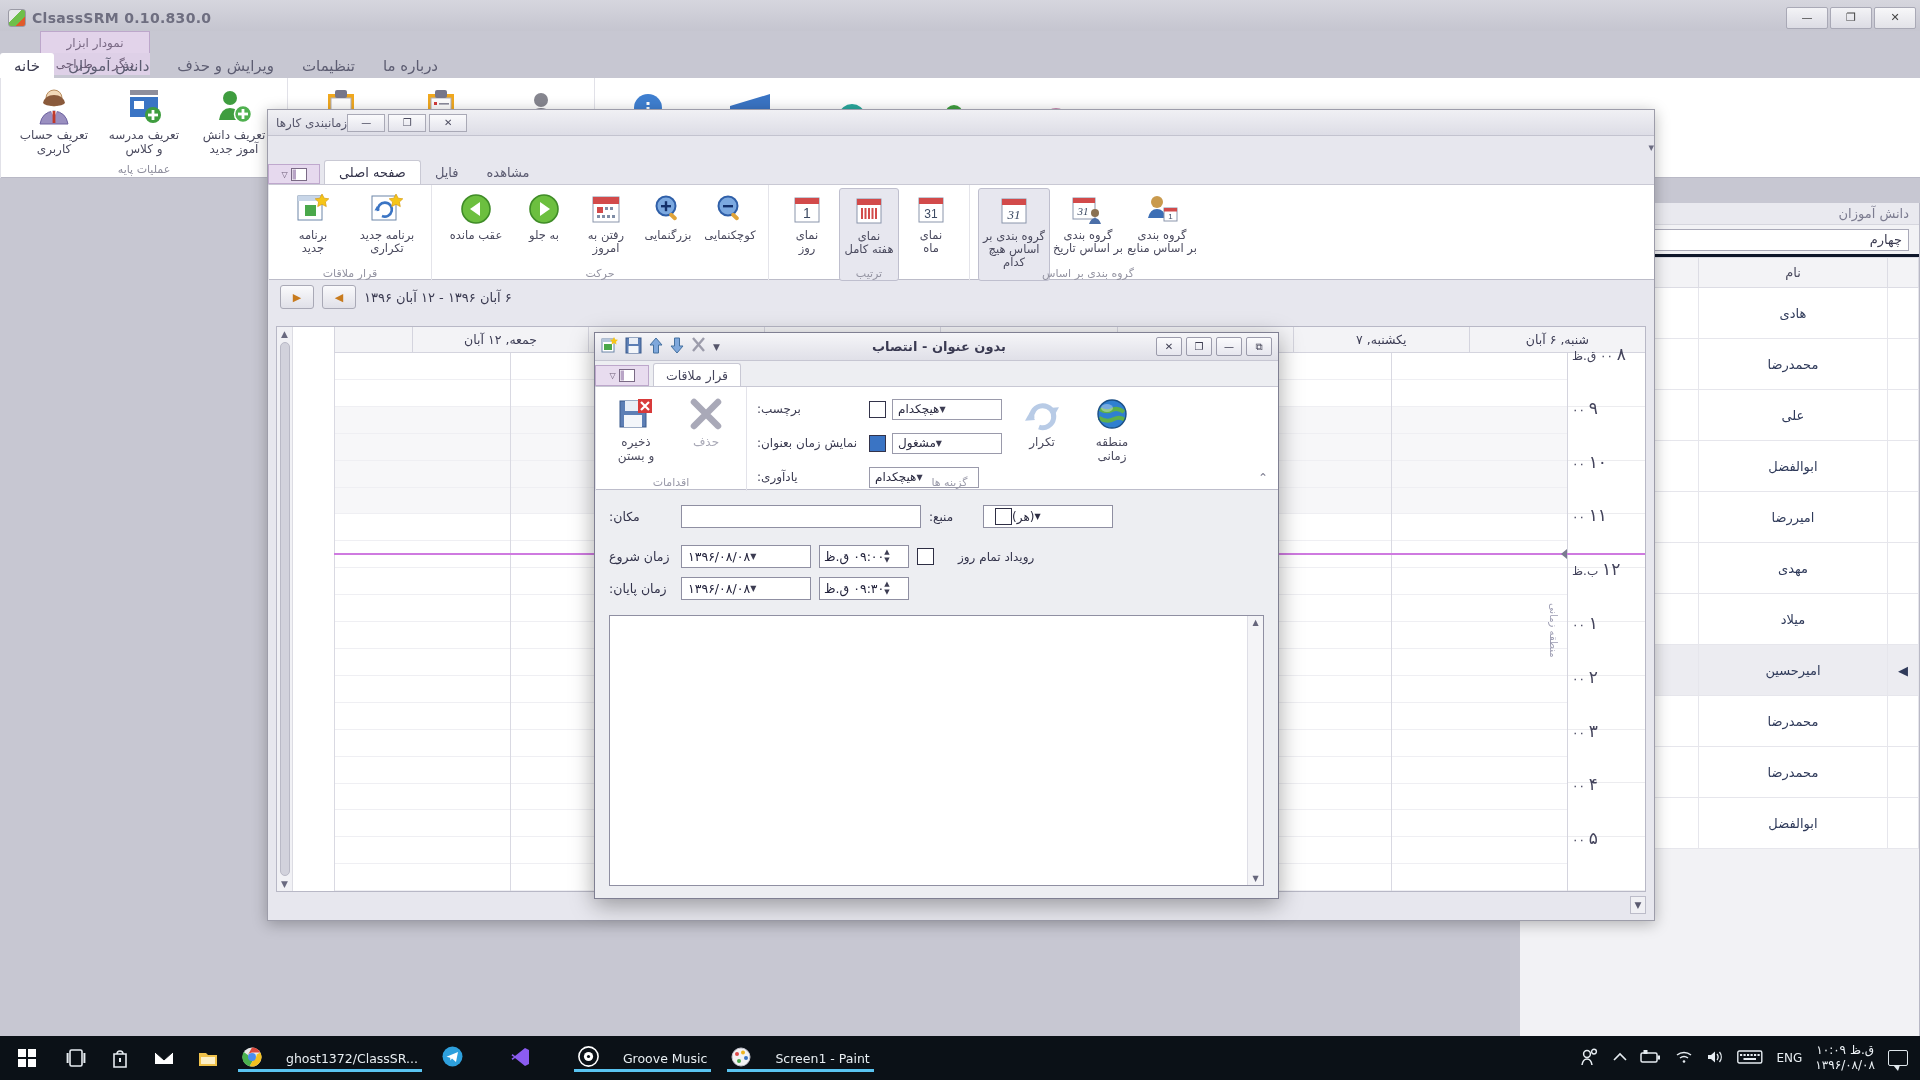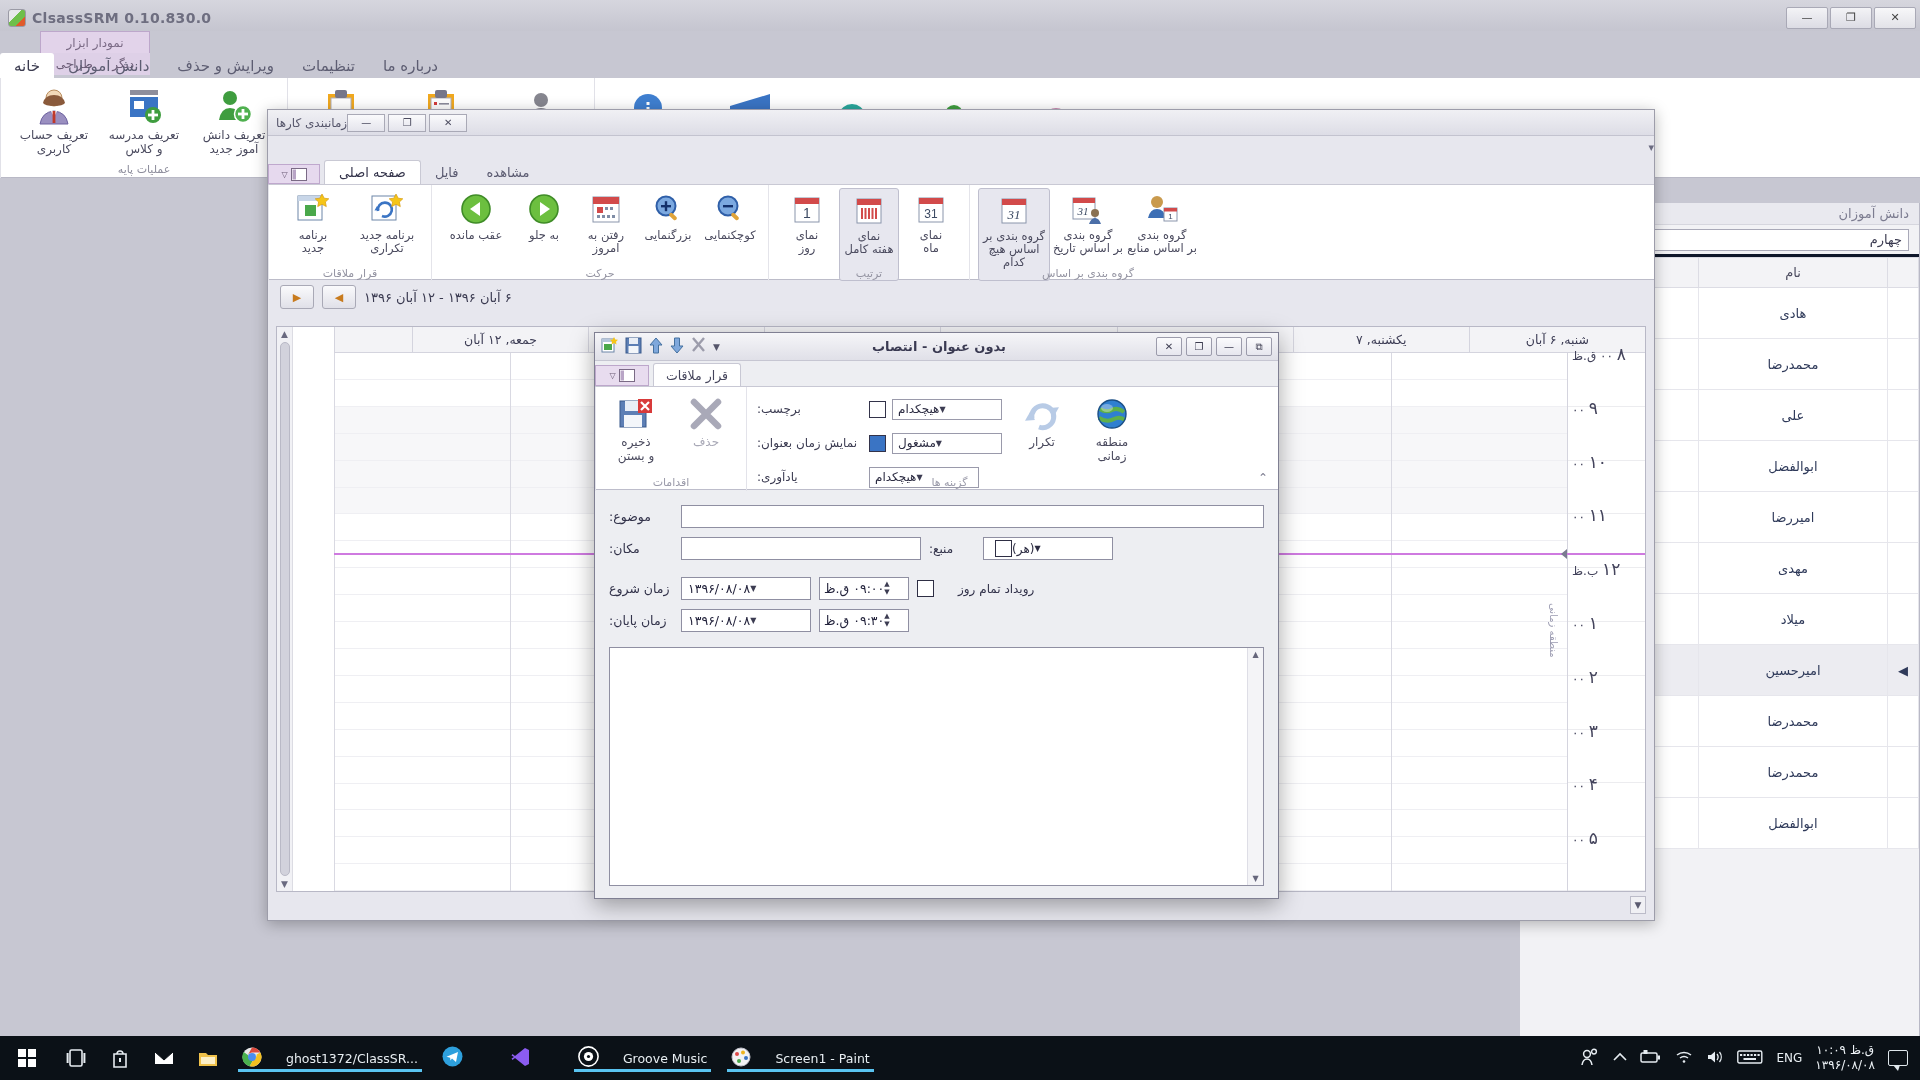--- a/index.html
+++ b/index.html
@@ -1070,24 +1070,20 @@
             <div class="cap">منطقه<br>زمانی</div>
           </div>
           <div class="agroup-label">گزینه ها</div>
         </div>
         <div style="flex:1;"></div>
         <div id="collapse-chevron">⌃</div>
       </div>
 
       <div id="appt-form">
         <div class="form-row">
-          <span class="form-label">موضوع:</span>
-          <input id="subject-input" class="field" type="text" style="text-align: right; padding: 0px 6px;" value="">
-        </div>
-        <div class="form-row">
           <span class="form-label">مکان:</span>
           <input id="location-input" class="field" type="text" style="text-align: right; padding: 0px 6px;" value="">
           <span class="small-lbl" style="margin-right:22px;">منبع:</span>
           <div class="combo-small" style="width:130px;">
             <div class="mini-check" style="margin-left:6px;"></div>
             <span>(هر)</span>
             <span class="caret">▼</span>
           </div>
         </div>
         <div class="form-row" style="margin-top:8px;">

